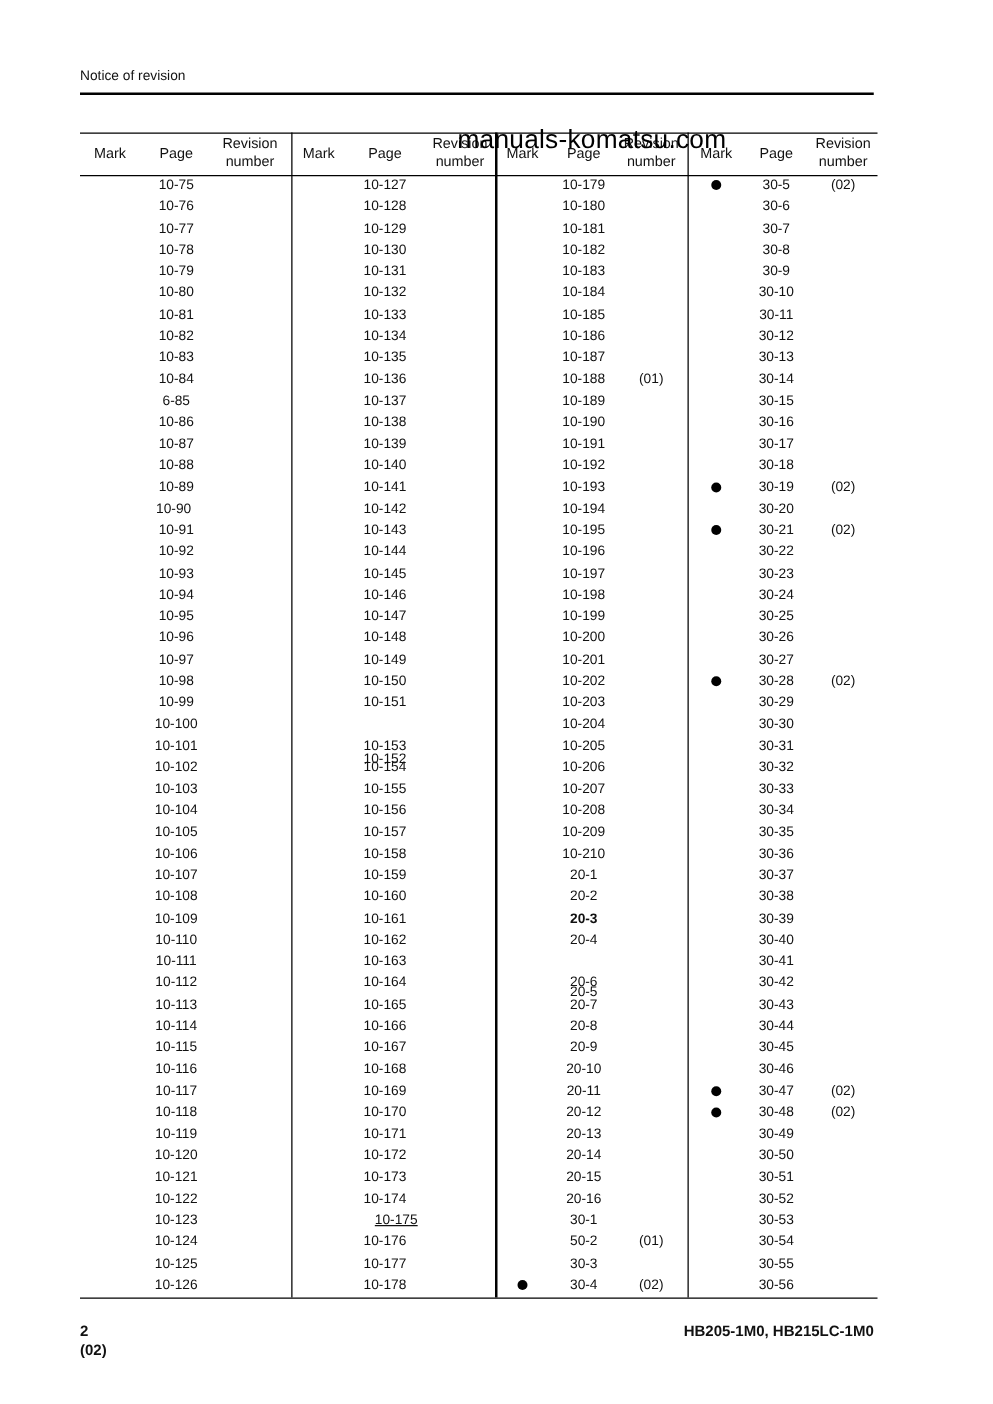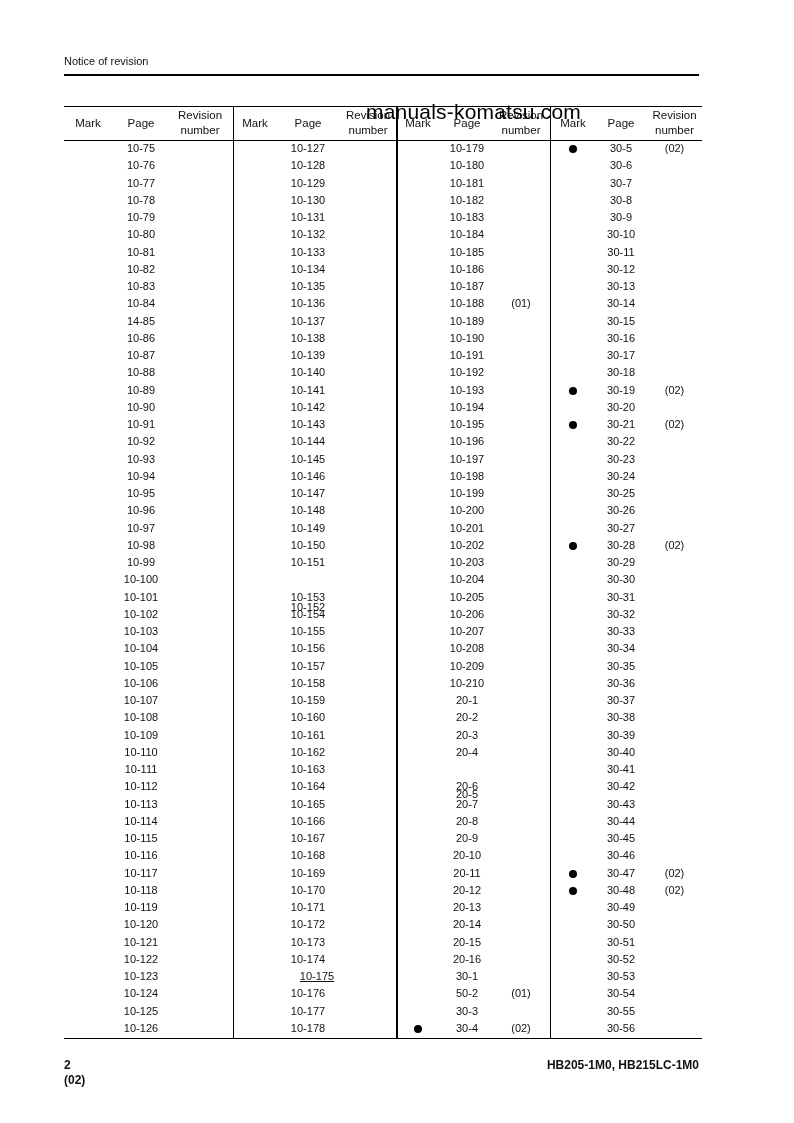--- a/index.html
+++ b/index.html
@@ -87,21 +87,21 @@
           <div class="cell" style="left: 48px; width: 58px;">10-83</div>
           <div class="cell" style="left: 106px; width: 60px;"></div>
         </div>
         <div class="row">
           <div class="cell" style="left: 0px; width: 48px;"></div>
           <div class="cell" style="left: 48px; width: 58px;">10-84</div>
           <div class="cell" style="left: 106px; width: 60px;"></div>
         </div>
         <div class="row">
           <div class="cell" style="left: 0px; width: 48px;"></div>
-          <div class="cell" style="left: 48px; width: 58px;">14-85</div>
+          <div class="cell" style="left: 48px; width: 58px;">6-85</div>
           <div class="cell" style="left: 106px; width: 60px;"></div>
         </div>
         <div class="row">
           <div class="cell" style="left: 0px; width: 48px;"></div>
           <div class="cell" style="left: 48px; width: 58px;">10-86</div>
           <div class="cell" style="left: 106px; width: 60px;"></div>
         </div>
         <div class="row">
           <div class="cell" style="left: 0px; width: 48px;"></div>
           <div class="cell" style="left: 48px; width: 58px;">10-87</div>
@@ -112,21 +112,21 @@
           <div class="cell" style="left: 48px; width: 58px;">10-88</div>
           <div class="cell" style="left: 106px; width: 60px;"></div>
         </div>
         <div class="row">
           <div class="cell" style="left: 0px; width: 48px;"></div>
           <div class="cell" style="left: 48px; width: 58px;">10-89</div>
           <div class="cell" style="left: 106px; width: 60px;"></div>
         </div>
         <div class="row">
           <div class="cell" style="left: 0px; width: 48px;"></div>
-          <div class="cell" style="left: 48px; width: 58px;">10-90</div>
+          <div class="cell" style="left: 31px; width: 58px; text-align: right;">10-90</div>
           <div class="cell" style="left: 106px; width: 60px;"></div>
         </div>
         <div class="row">
           <div class="cell" style="left: 0px; width: 48px;"></div>
           <div class="cell" style="left: 48px; width: 58px;">10-91</div>
           <div class="cell" style="left: 106px; width: 60px;"></div>
         </div>
         <div class="row">
           <div class="cell" style="left: 0px; width: 48px;"></div>
           <div class="cell" style="left: 48px; width: 58px;">10-92</div>
@@ -741,21 +741,21 @@
           <div class="cell" style="left: 42px; width: 56px;">20-1</div>
           <div class="cell" style="left: 98px; width: 52px;"></div>
         </div>
         <div class="row">
           <div class="cell" style="left: 0px; width: 42px;"></div>
           <div class="cell" style="left: 42px; width: 56px;">20-2</div>
           <div class="cell" style="left: 98px; width: 52px;"></div>
         </div>
         <div class="row">
           <div class="cell" style="left: 0px; width: 42px;"></div>
-          <div class="cell" style="left: 42px; width: 56px;">20-3</div>
+          <div class="cell" style="left: 42px; width: 56px; font-weight: bold;">20-3</div>
           <div class="cell" style="left: 98px; width: 52px;"></div>
         </div>
         <div class="row">
           <div class="cell" style="left: 0px; width: 42px;"></div>
           <div class="cell" style="left: 42px; width: 56px;">20-4</div>
           <div class="cell" style="left: 98px; width: 52px;"></div>
         </div>
         <div class="row">
           <div class="cell" style="left: 0px; width: 42px;"></div>
           <div class="cell" style="left: 42px; width: 56px; margin-top: 25px;">20-5</div>

